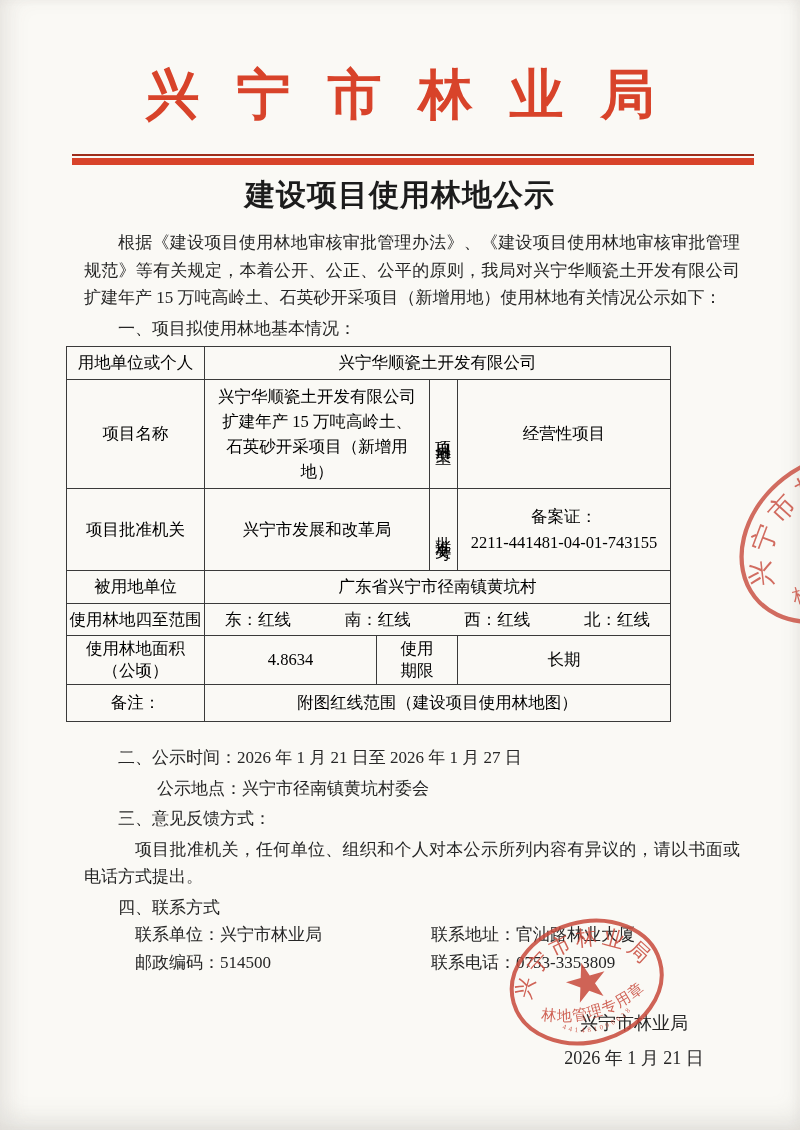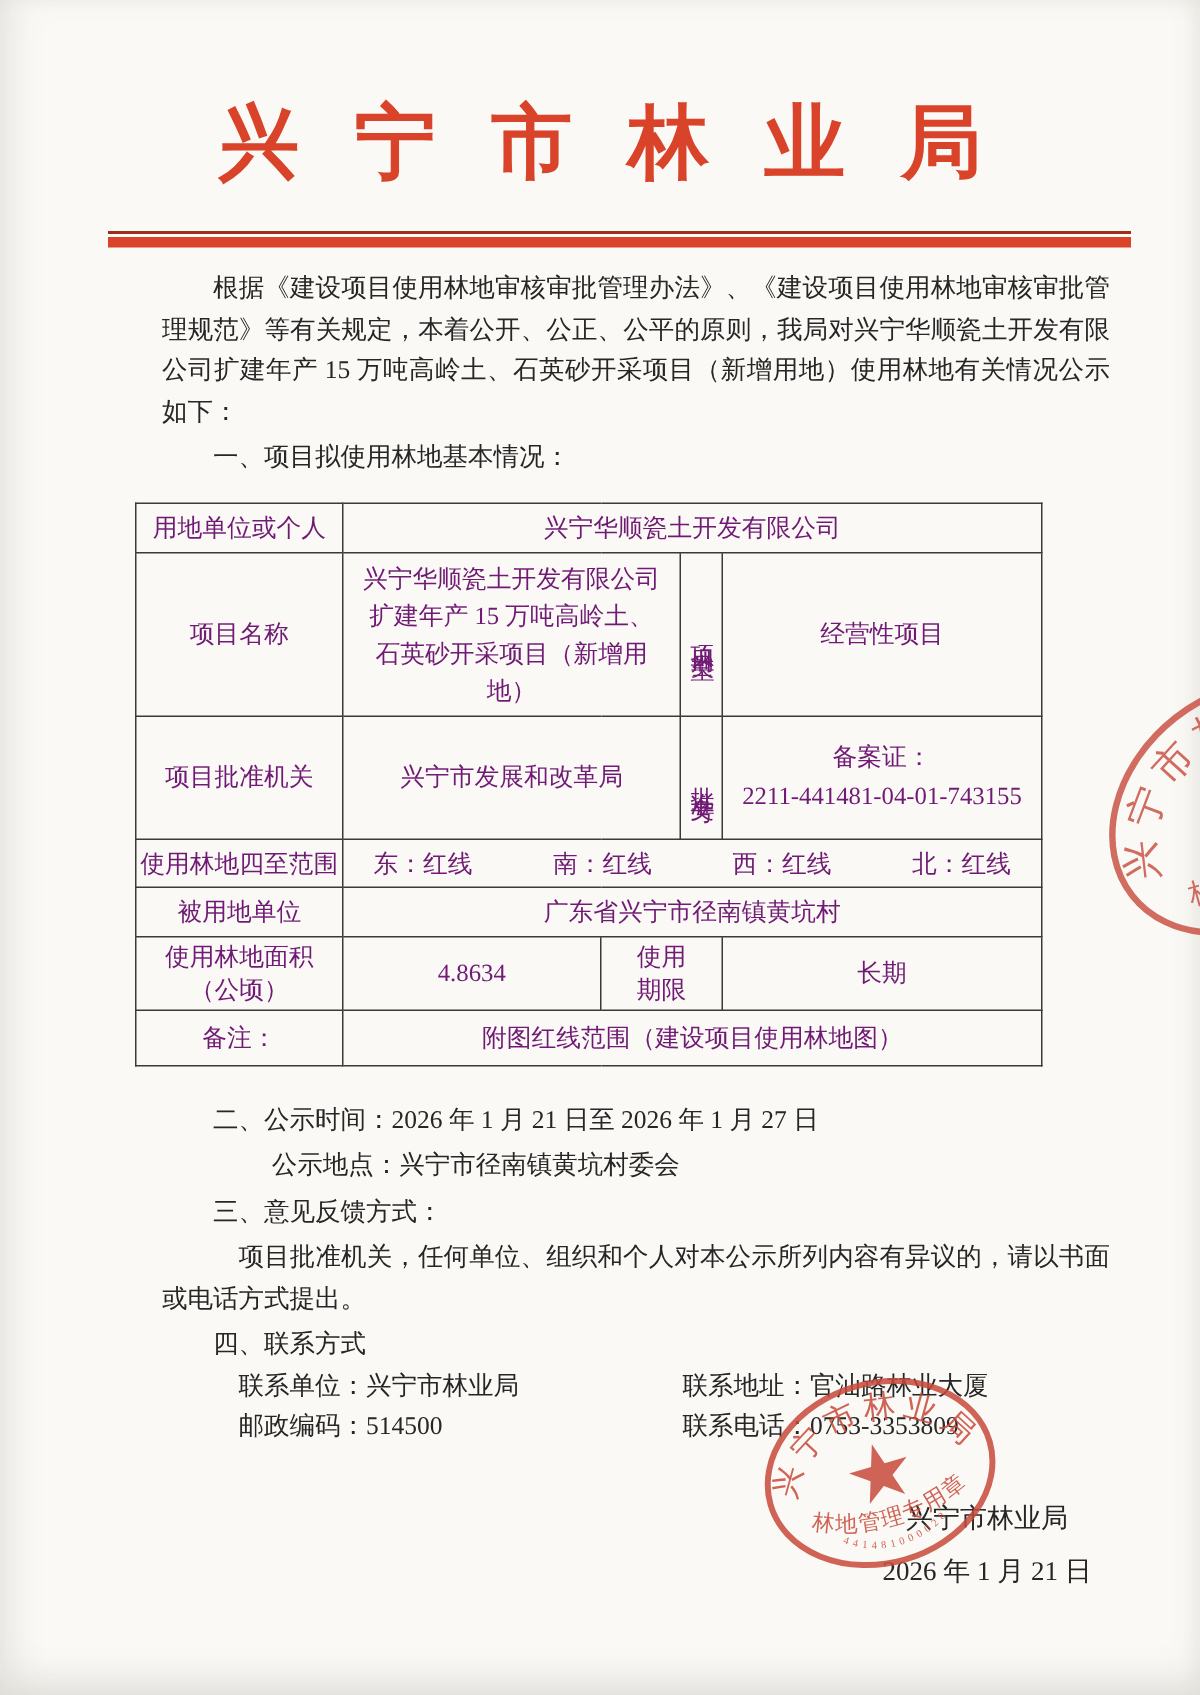--- a/index.html
+++ b/index.html
@@ -21,31 +21,31 @@
     color:#d8432a;letter-spacing:37px;padding-left:37px;white-space:nowrap;
   }
   .rule-thin{height:2px;background:#9e2d1b;margin:30px 46px 2px 72px;}
   .rule-thick{height:7px;background:#d8432a;margin:0 46px 0 72px;}
   .doc-title{
     margin-top:10px;text-align:center;
     font-family:"Liberation Sans","DejaVu Sans",sans-serif;
     font-size:30px;font-weight:700;letter-spacing:1px;color:#1c1c1c;
   }
   
-  .body{padding:0 60px 0 108px;font-size:17px;line-height:27.5px;color:#262626;}
+  .body{padding:0 60px 0 84px;font-size:17px;line-height:27.5px;color:#262626;}
   .intro{margin:13px 0 0;text-indent:2em;text-align:justify;}
   .sec-heading{margin:3px 0 0;text-indent:2em;}
   .indent3{text-indent:3em;}
   .indent43{text-indent:4.3em;}
   .just{text-align:justify;}
   
   table.land{
     border-collapse:collapse;table-layout:fixed;
-    width:604px;margin:16px 0 0 -18px;
-    font-size:16.5px;color:#701a75;border-radius:28px;
+    width:604px;margin:4px 0 0 -18px;
+    font-size:16.5px;color:#000000;border-radius:28px;
   }
   table.land td{border:1.6px solid #3a3a3a;text-align:center;vertical-align:middle;padding:2px 4px;}
   td.lbl{padding:2px 6px;}
   td.vert{
     writing-mode:vertical-rl;text-orientation:upright;
     letter-spacing:3px;padding:4px 0;font-size:16px;
   }
   .dir-row{display:flex;justify-content:space-between;padding:0 16px;}
   .small-line{line-height:22px;}
   
@@ -59,20 +59,21 @@
   .seal text{fill:#c8493b;font-family:"Liberation Serif","DejaVu Serif",serif;}
 </style>
 </head>
 <body>
 
 <div class="page">
 
   <div class="org-title">兴宁市林业局</div>
   <div class="rule-thin"></div>
   <div class="rule-thick"></div>
+  <div class="doc-title">建设项目使用林地公示</div>
 
   <div class="body">
 
     <p class="intro">根据《建设项目使用林地审核审批管理办法》、《建设项目使用林地审核审批管理规范》等有关规定，本着公开、公正、公平的原则，我局对兴宁华顺瓷土开发有限公司扩建年产 15 万吨高岭土、石英砂开采项目（新增用地）使用林地有关情况公示如下：</p>
 
     <p class="sec-heading">一、项目拟使用林地基本情况：</p>
 
     <table class="land">
       <colgroup>
         <col style="width:138px">
@@ -94,34 +95,34 @@
       </tr>
       <tr style="height:82px">
         <td class="lbl">项目批准机关</td>
         <td colspan="2">兴宁市发展和改革局</td>
         <td class="vert">批准文号</td>
         <td>
           <div class="small-line" style="line-height:26px">备案证：</div>
           <div class="small-line" style="line-height:26px">2211-441481-04-01-743155</div>
         </td>
       </tr>
+      <tr style="height:30px">
+        <td class="lbl">被用地单位</td>
+        <td colspan="4">广东省兴宁市径南镇黄坑村</td>
+      </tr>
       <tr style="height:28px">
         <td class="lbl" style="padding:0">使用林地四至范围</td>
         <td colspan="4">
           <div class="dir-row">
             <span>东：红线</span>
             <span>南：红线</span>
             <span>西：红线</span>
             <span>北：红线</span>
           </div>
         </td>
-      </tr>
-      <tr style="height:30px">
-        <td class="lbl">被用地单位</td>
-        <td colspan="4">广东省兴宁市径南镇黄坑村</td>
       </tr>
       <tr style="height:46px">
         <td class="lbl">
           <div class="small-line">使用林地面积</div>
           <div class="small-line">（公顷）</div>
         </td>
         <td>4.8634</td>
         <td colspan="2">
           <div class="small-line">使用</div>
           <div class="small-line">期限</div>

